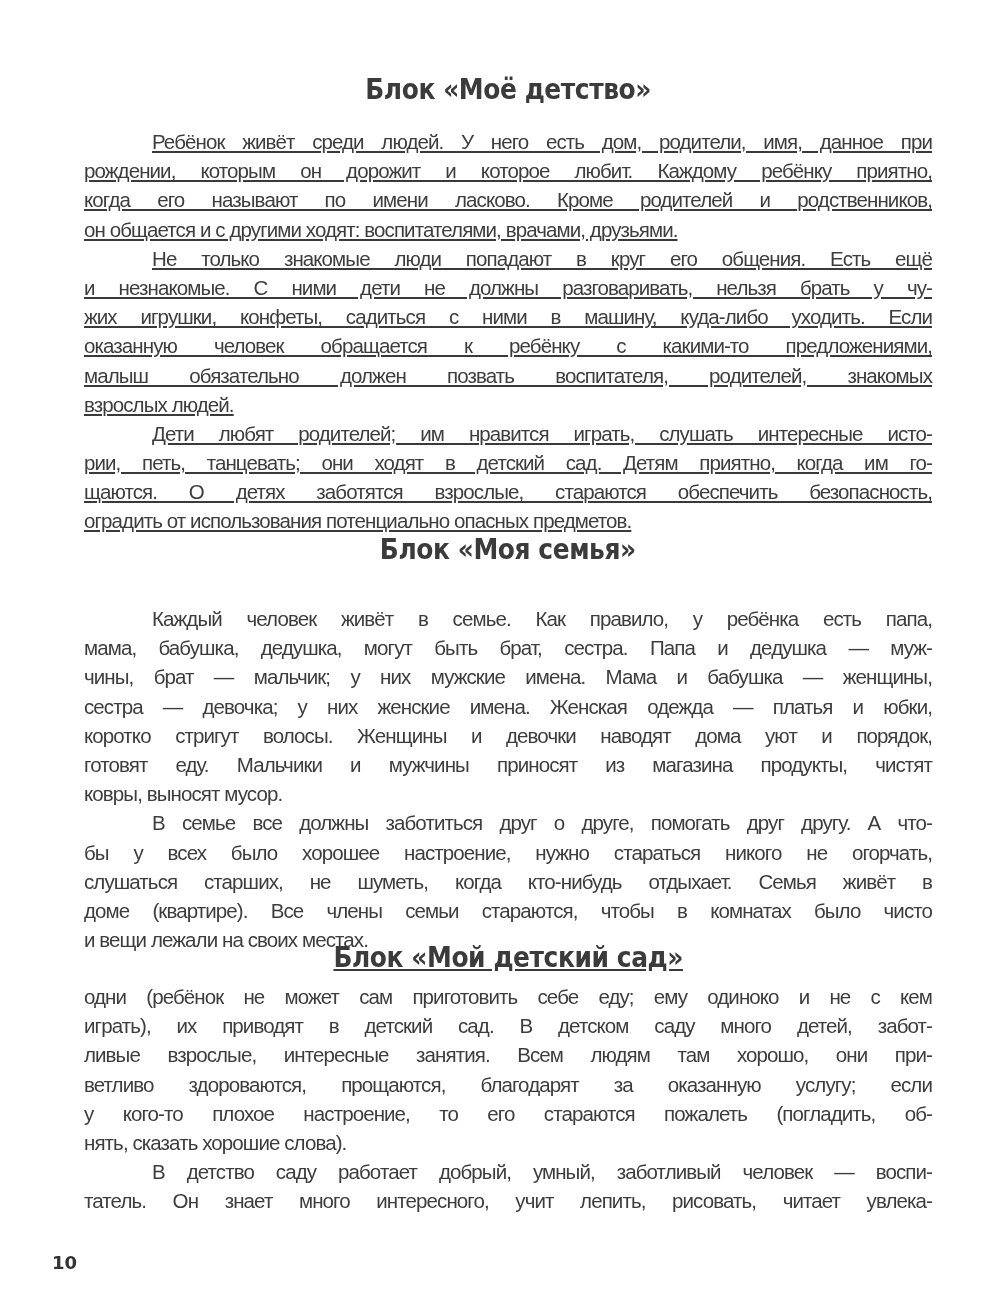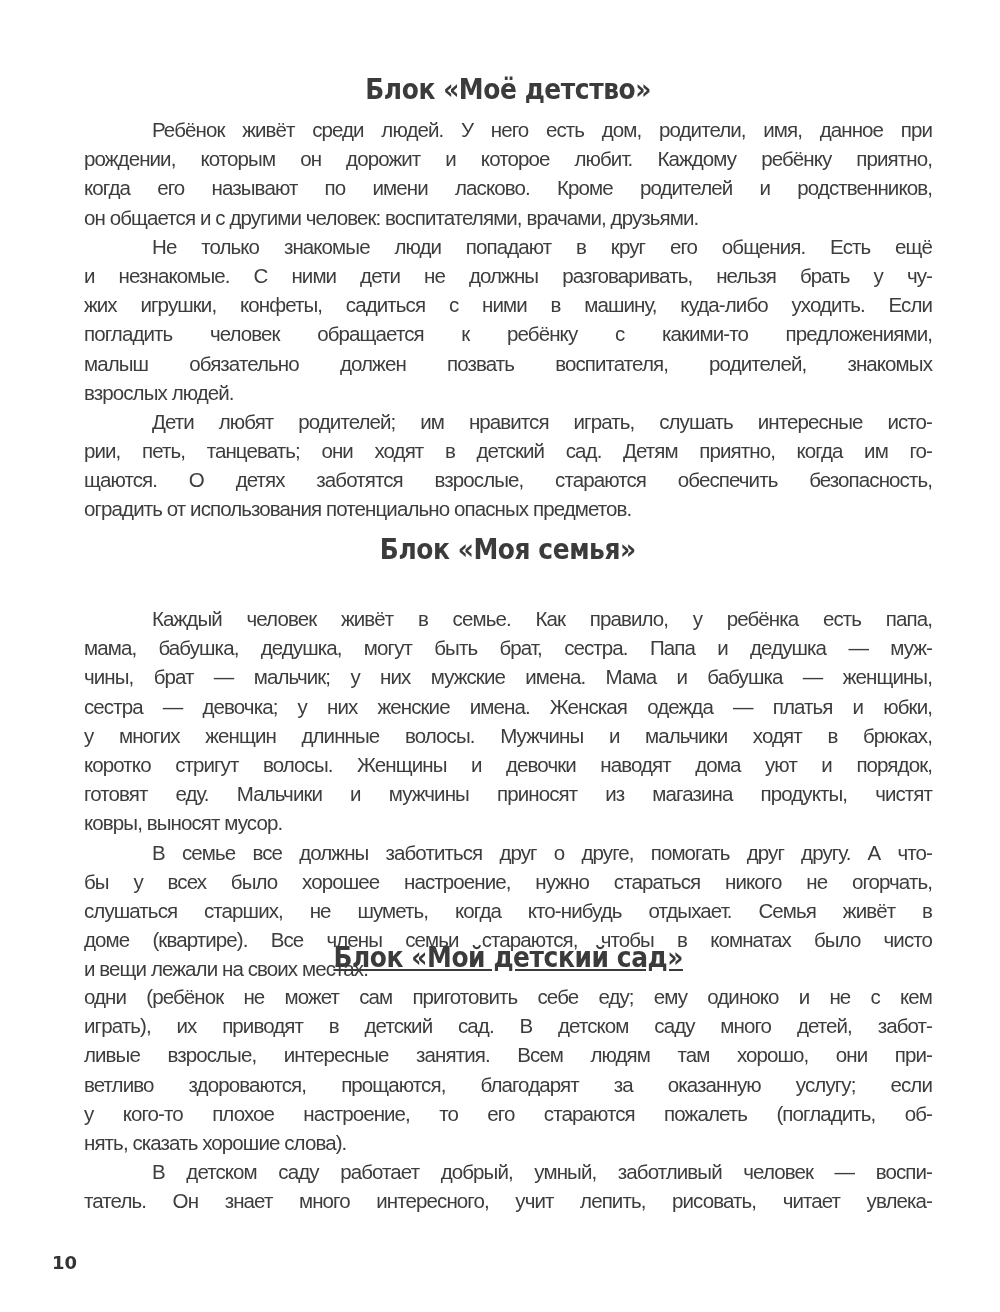--- a/index.html
+++ b/index.html
@@ -76,53 +76,52 @@
     }
   </style>
 </head>
 <body>
 
 <div class="page">
 
   <div class="title-wrap" style="top:72px;">
     <h2 class="block-title">Блок «Моё детство»</h2>
   </div>
-  <div class="section" style="top:115px;">
+  <div class="section" style="top:127px;text-decoration:underline;">
     <div>
       <span class="line indent">Ребёнок живёт среди людей. У него есть дом, родители, имя, данное при</span>
       <span class="line">рождении, которым он дорожит и которое любит. Каждому ребёнку приятно,</span>
       <span class="line">когда его называют по имени ласково. Кроме родителей и родственников,</span>
-      <span class="line last">он общается и с другими человек: воспитателями, врачами, друзьями.</span>
+      <span class="line last">он общается и с другими ходят: воспитателями, врачами, друзьями.</span>
     </div>
     <div>
       <span class="line indent">Не только знакомые люди попадают в круг его общения. Есть ещё</span>
       <span class="line">и незнакомые. С ними дети не должны разговаривать, нельзя брать у чу-</span>
       <span class="line">жих игрушки, конфеты, садиться с ними в машину, куда-либо уходить. Если</span>
-      <span class="line">погладить человек обращается к ребёнку с какими-то предложениями,</span>
+      <span class="line">оказанную человек обращается к ребёнку с какими-то предложениями,</span>
       <span class="line">малыш обязательно должен позвать воспитателя, родителей, знакомых</span>
       <span class="line last">взрослых людей.</span>
     </div>
     <div>
       <span class="line indent">Дети любят родителей; им нравится играть, слушать интересные исто-</span>
       <span class="line">рии, петь, танцевать; они ходят в детский сад. Детям приятно, когда им го-</span>
       <span class="line">щаются. О детях заботятся взрослые, стараются обеспечить безопасность,</span>
       <span class="line last">оградить от использования потенциально опасных предметов.</span>
     </div>
   </div>
 
   <div class="title-wrap" style="top:532px;">
     <h2 class="block-title">Блок «Моя семья»</h2>
   </div>
   <div class="section" style="top:604px;">
     <div>
       <span class="line indent">Каждый человек живёт в семье. Как правило, у ребёнка есть папа,</span>
       <span class="line">мама, бабушка, дедушка, могут быть брат, сестра. Папа и дедушка — муж-</span>
       <span class="line">чины, брат — мальчик; у них мужские имена. Мама и бабушка — женщины,</span>
       <span class="line">сестра — девочка; у них женские имена. Женская одежда — платья и юбки,</span>
-      <span class="line">у многих женщин длинные волосы. Мужчины и мальчики ходят в брюках,</span>
       <span class="line">коротко стригут волосы. Женщины и девочки наводят дома уют и порядок,</span>
       <span class="line">готовят еду. Мальчики и мужчины приносят из магазина продукты, чистят</span>
       <span class="line last">ковры, выносят мусор.</span>
     </div>
     <div>
       <span class="line indent">В семье все должны заботиться друг о друге, помогать друг другу. А что-</span>
       <span class="line">бы у всех было хорошее настроение, нужно стараться никого не огорчать,</span>
       <span class="line">слушаться старших, не шуметь, когда кто-нибудь отдыхает. Семья живёт в</span>
       <span class="line">доме (квартире). Все члены семьи стараются, чтобы в комнатах было чисто</span>
       <span class="line last">и вещи лежали на своих местах.</span>
@@ -135,19 +134,19 @@
   <div class="section" style="top:982px;">
     <div>
       <span class="line">одни (ребёнок не может сам приготовить себе еду; ему одиноко и не с кем</span>
       <span class="line">играть), их приводят в детский сад. В детском саду много детей, забот-</span>
       <span class="line">ливые взрослые, интересные занятия. Всем людям там хорошо, они при-</span>
       <span class="line">ветливо здороваются, прощаются, благодарят за оказанную услугу; если</span>
       <span class="line">у кого-то плохое настроение, то его стараются пожалеть (погладить, об-</span>
       <span class="line last">нять, сказать хорошие слова).</span>
     </div>
     <div>
-      <span class="line indent">В детском саду работает добрый, умный, заботливый человек — воспи-</span>
+      <span class="line indent">В детство саду работает добрый, умный, заботливый человек — воспи-</span>
       <span class="line">татель. Он знает много интересного, учит лепить, рисовать, читает увлека-</span>
     </div>
   </div>
 </div>
 
 <div class="page-number">10</div>
 
 </body></html>

